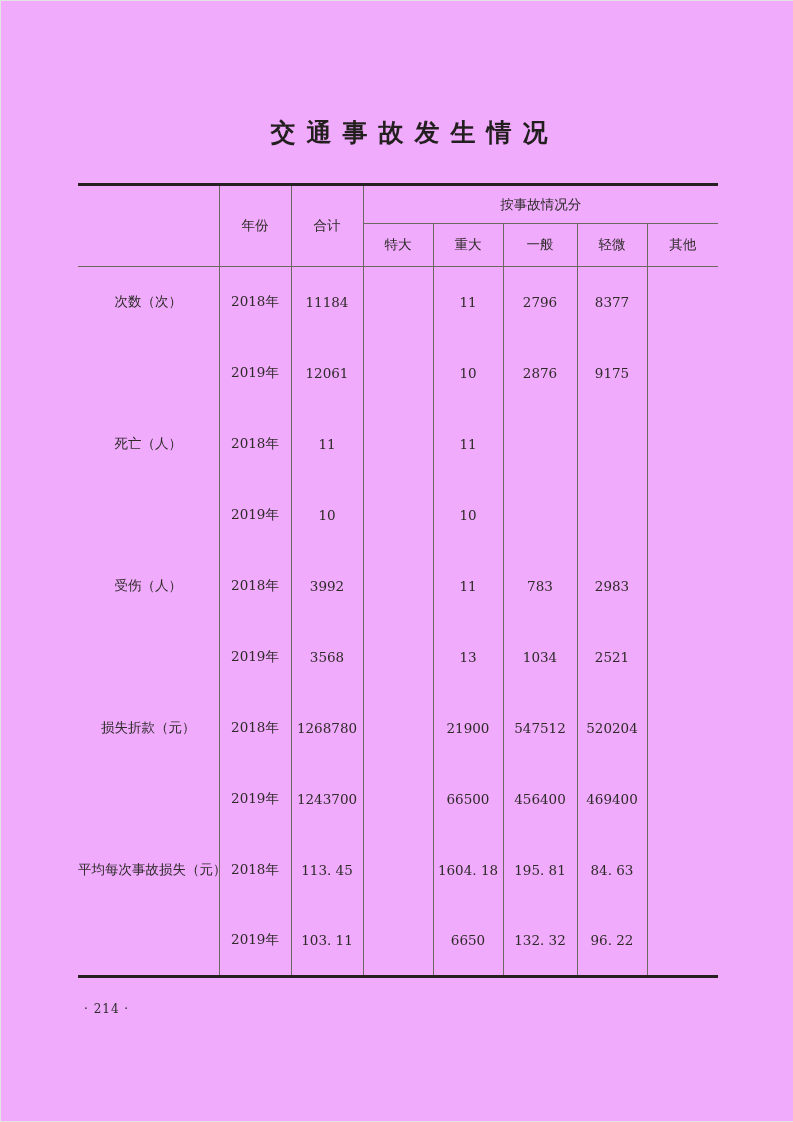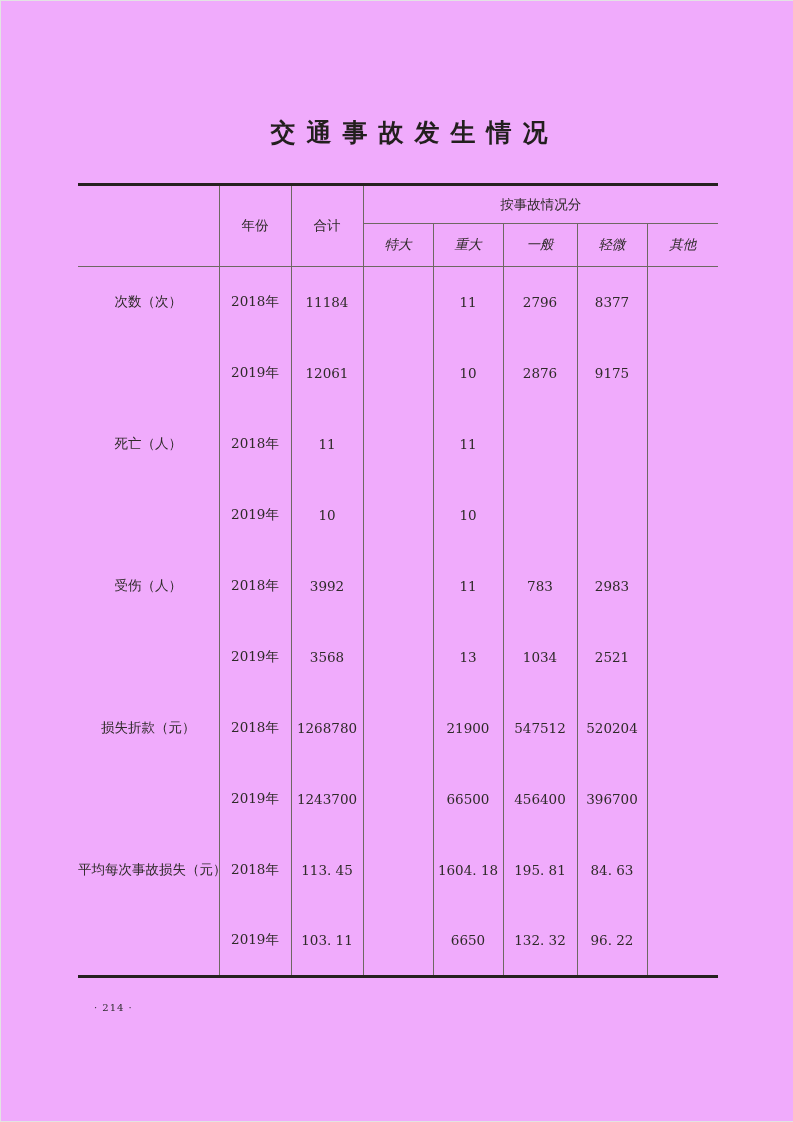--- a/index.html
+++ b/index.html
@@ -44,27 +44,27 @@
     font-weight: normal;
     text-align: center;
     vertical-align: middle;
     padding: 0;
     white-space: nowrap;
     overflow: visible;
   }
   .bl { border-left: 1.5px solid #6e6862; }
   .hb { border-bottom: 1.5px solid #6e6862; }
   tr.hrow-1 { height: 39px; }
-  tr.hrow-2 { height: 43px; font-style: italic; }
+  tr.hrow-2 { height: 43px; }
   tr.drow  { height: 71px; margin-top: 16px; }
   .page-number {
     position: absolute;
-    left: 94px;
+    left: 84px;
     top: 1002px;
-    font-size: 10px;
+    font-size: 12px;
     letter-spacing: 1px;
     color: #2b2b2b;
   }
 </style>
 </head>
 <body>
 
 <div class="page">
 
   <h1 class="doc-title">交通事故发生情况</h1>
@@ -166,21 +166,21 @@
         <td class="bl">520204</td>
         <td class="bl"></td>
       </tr>
       <tr class="drow">
         <td></td>
         <td class="bl">2019年</td>
         <td class="bl">1243700</td>
         <td class="bl"></td>
         <td class="bl">66500</td>
         <td class="bl">456400</td>
-        <td class="bl">396700</td>
+        <td class="bl">469400</td>
         <td class="bl"></td>
       </tr>
       <tr class="drow">
         <td>平均每次事故损失（元）</td>
         <td class="bl">2018年</td>
         <td class="bl">113. 45</td>
         <td class="bl"></td>
         <td class="bl">1604. 18</td>
         <td class="bl">195. 81</td>
         <td class="bl">84. 63</td>

